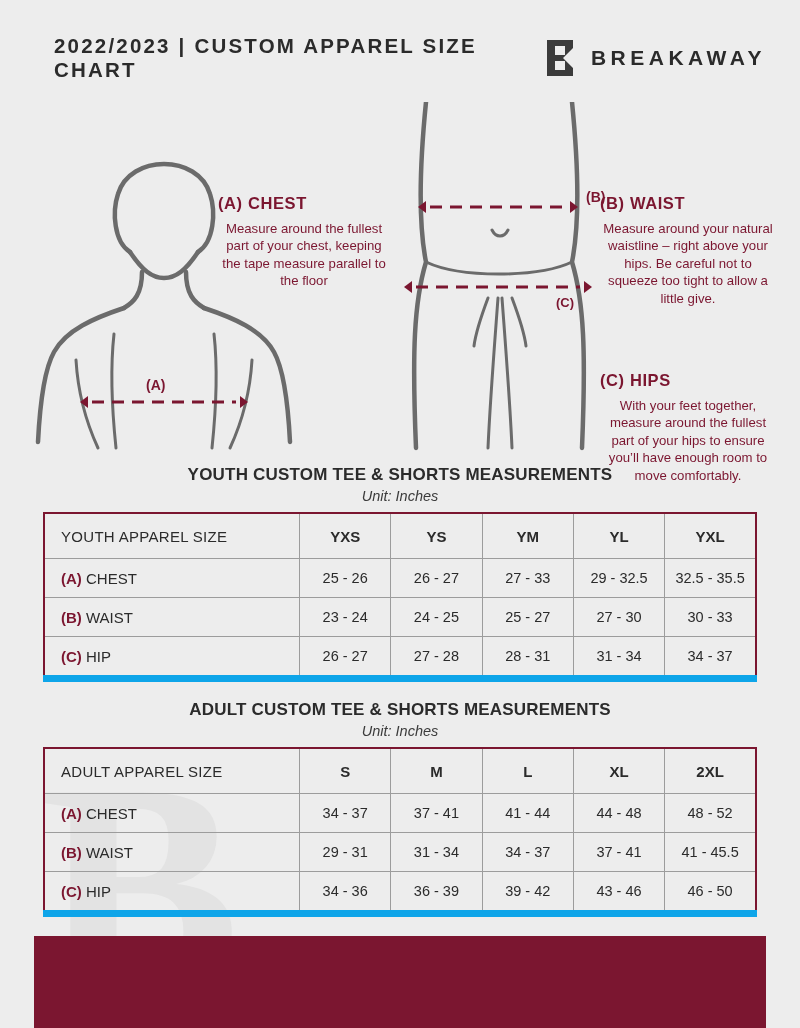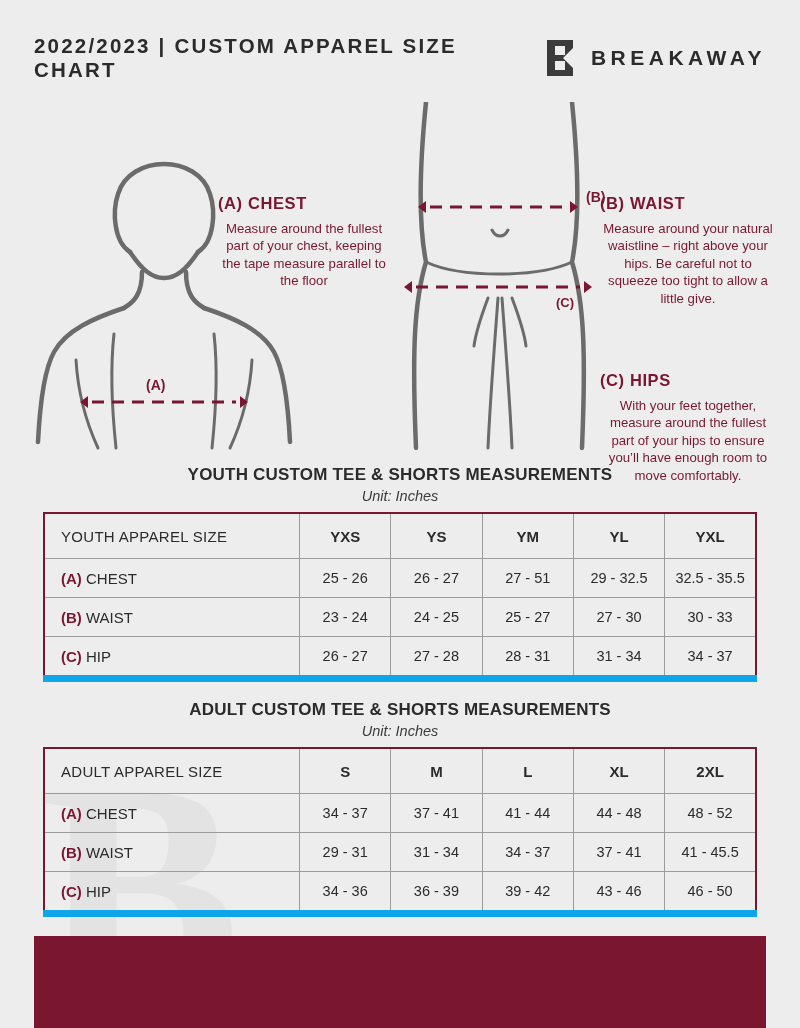--- a/index.html
+++ b/index.html
@@ -32,21 +32,21 @@
     z-index: 1;
     width: 800px;
     height: 1028px;
   }
 
   
   .header {
     display: flex;
     align-items: center;
     justify-content: space-between;
-    padding: 34px 34px 8px 34px;
+    padding: 34px 34px 8px 54px;
   }
   .header-title {
     font-size: 20.5px;
     font-weight: bold;
     letter-spacing: 2.2px;
     color: #2b2b2b;
   }
   .brand {
     display: flex;
     align-items: center;
@@ -290,21 +290,21 @@
         <th class="hdr-size">YL</th>
         <th class="hdr-size">YXL</th>
       </tr>
       <tr>
         <td class="col-first row-head-cell">
           <span class="tag">(A)</span>
           <span>CHEST</span>
         </td>
         <td>25 - 26</td>
         <td>26 - 27</td>
-        <td>27 - 51</td>
+        <td>27 - 33</td>
         <td>29 - 32.5</td>
         <td>32.5 - 35.5</td>
       </tr>
       <tr>
         <td class="col-first row-head-cell">
           <span class="tag">(B)</span>
           <span>WAIST</span>
         </td>
         <td>23 - 24</td>
         <td>24 - 25</td>

